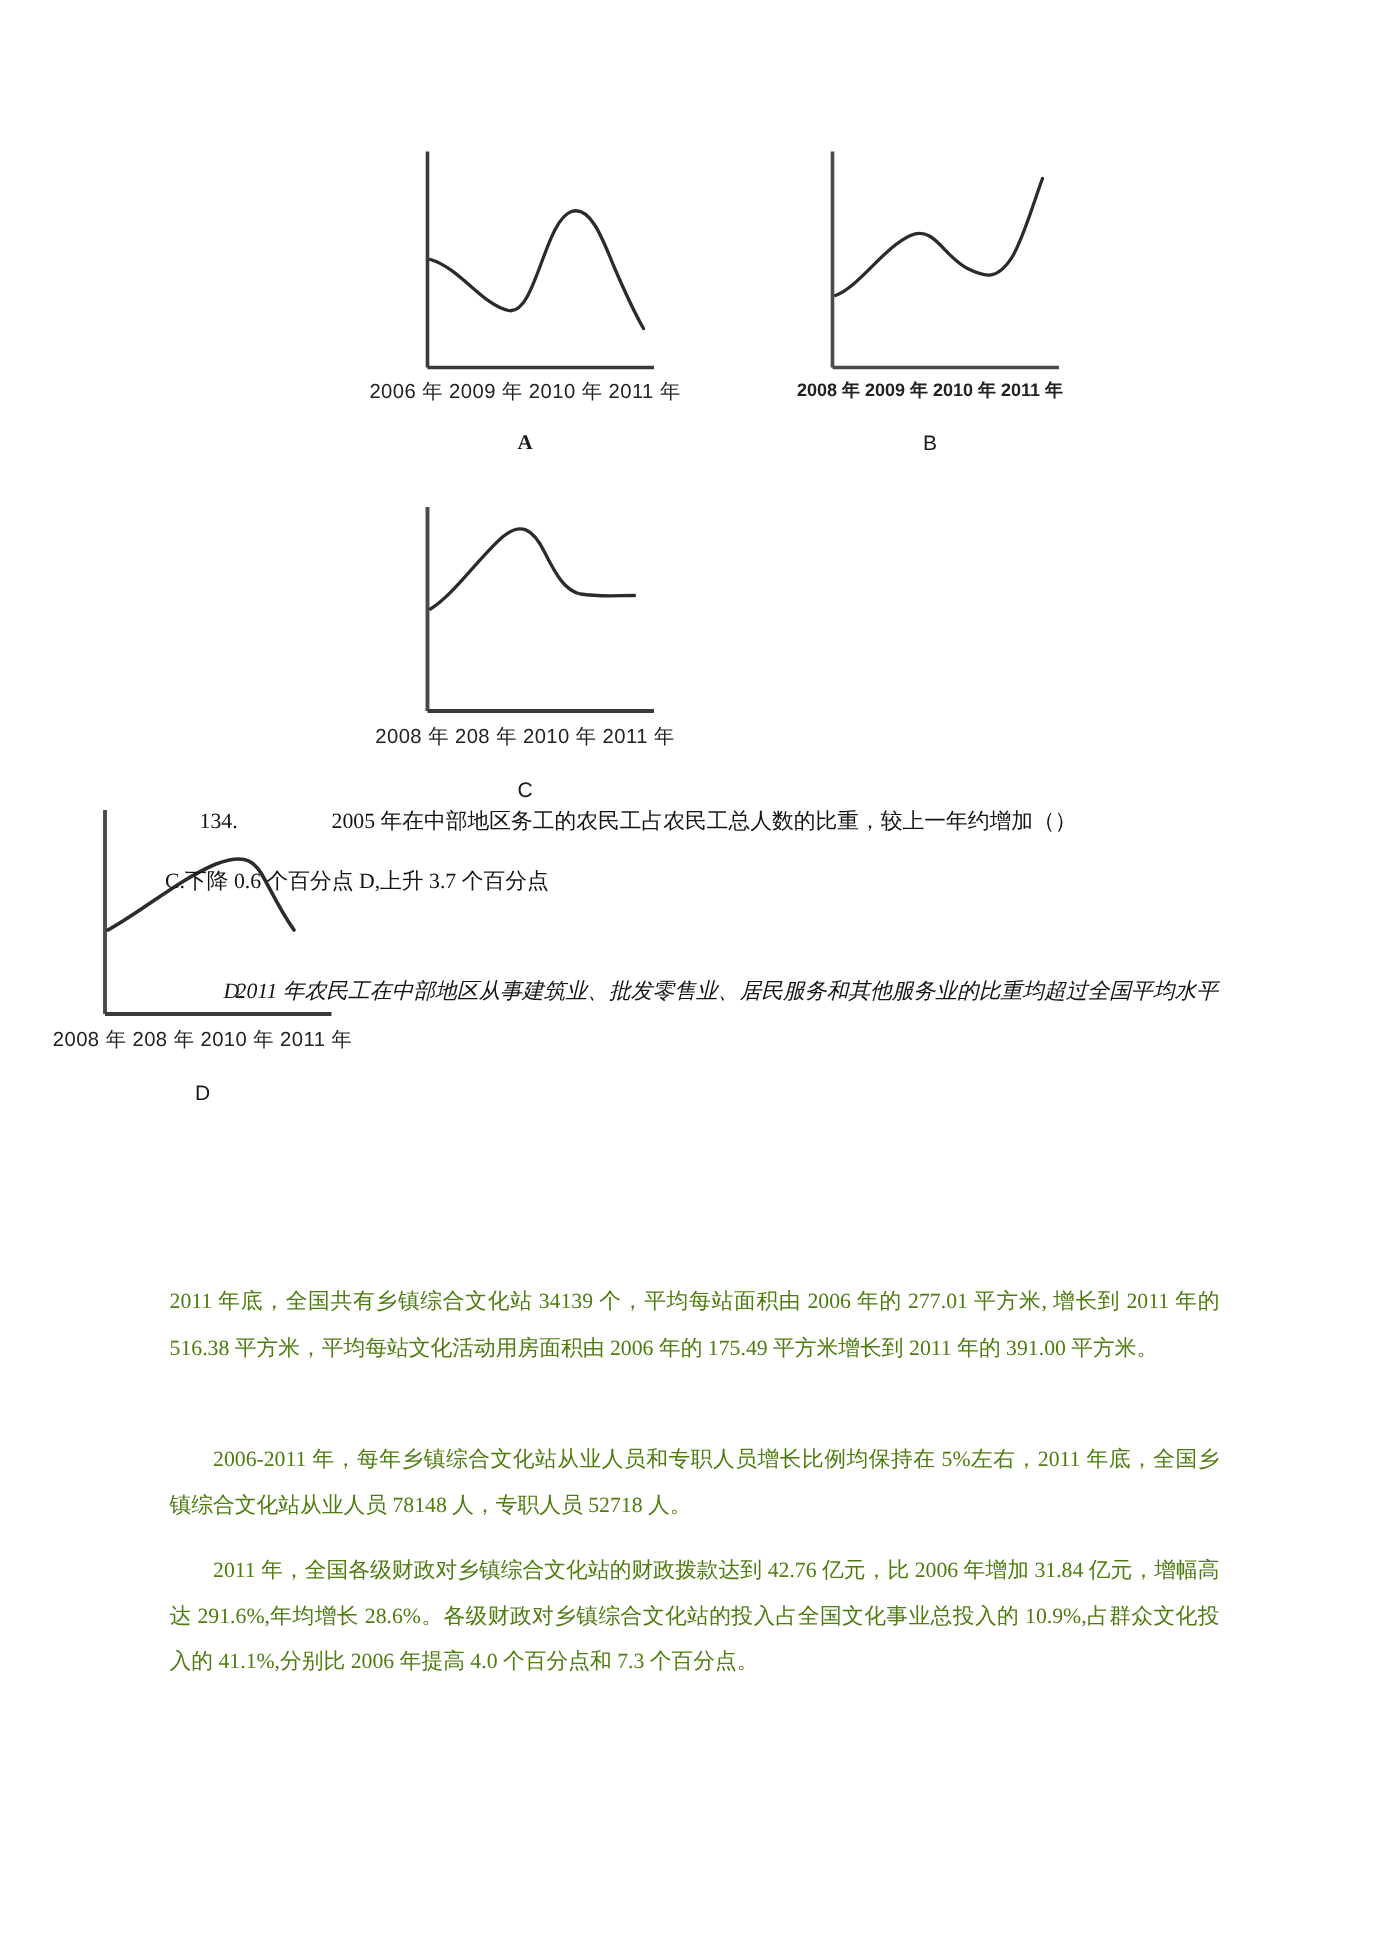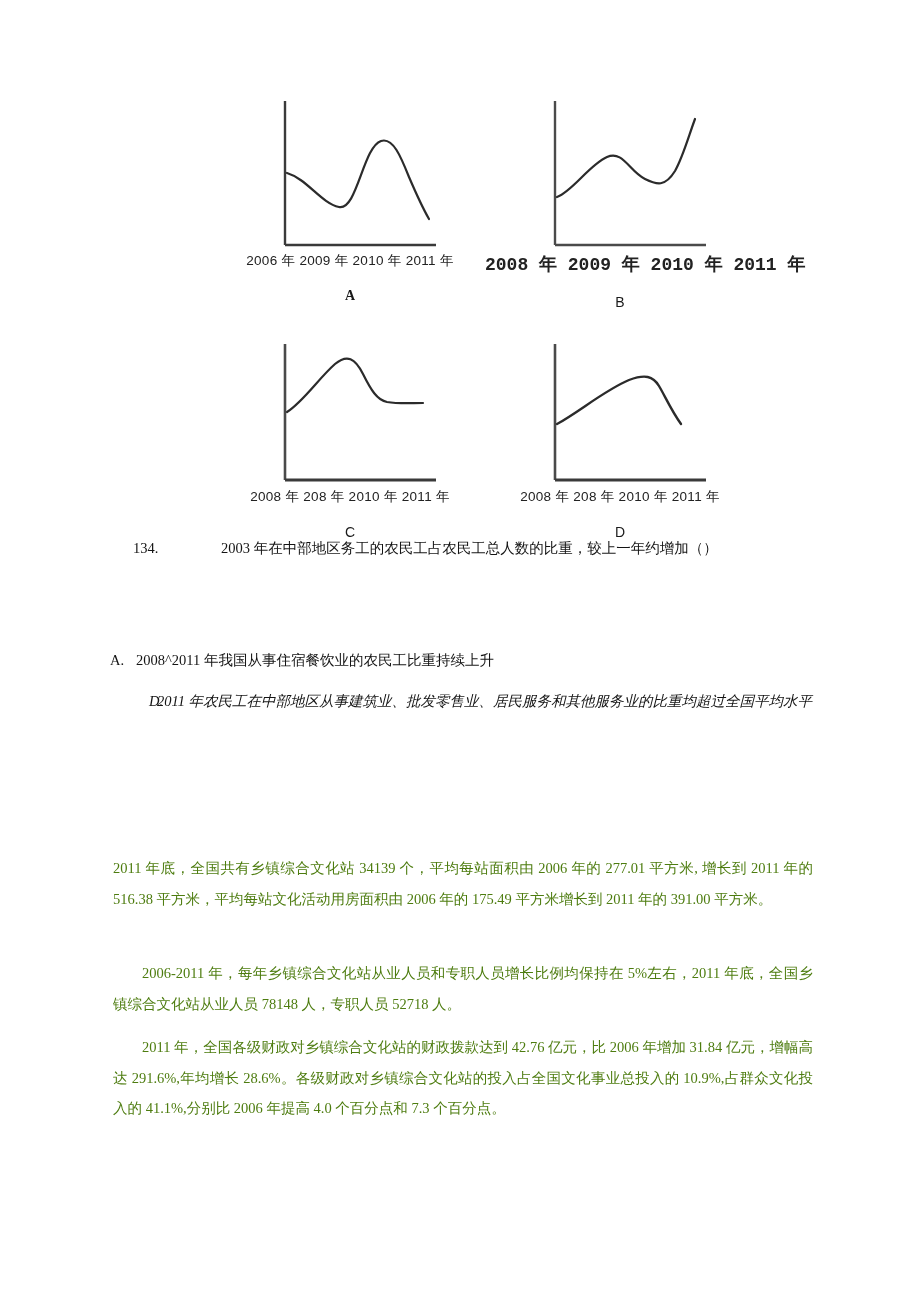--- a/index.html
+++ b/index.html
@@ -51,24 +51,24 @@
   .axis-label {
     text-align: center;
     font-size: 13.5px;
     letter-spacing: 0.3px;
     color: #222;
     margin-top: 2px;
     white-space: nowrap;
     font-family: "Liberation Sans", "DejaVu Sans", sans-serif;
   }
   .axis-label.serifish {
-    font-family: Liberation Mono, monospace;
+    font-family: Liberation Sans, sans-serif;
     font-weight: bold;
     letter-spacing: 0px;
-    font-size: 18px;
+    font-size: 12px;
   }
   .chart-letter {
     text-align: center;
     font-size: 14px;
     color: #1a1a1a;
     margin-top: 18px;
     font-family: "Liberation Sans", "DejaVu Sans", sans-serif;
   }
   .chart-letter.bold-a {
     font-weight: bold;
@@ -145,21 +145,21 @@
           <line x1="22" y1="6" x2="22" y2="150" stroke="#4a4a4a" stroke-width="2.4"></line>
           <line x1="22" y1="150" x2="173" y2="150" stroke="#4a4a4a" stroke-width="2.4"></line>
           <path d="M24,102 C40,96 56,70 74,62 C90,55 96,76 112,84 C124,90 132,92 142,76 C150,62 156,40 162,24" fill="none" stroke="#2b2b2b" stroke-width="2.2" stroke-linecap="round"></path>
         </svg>
         <div class="axis-label serifish">2008 年 2009 年 2010 年 2011 年</div>
         <div class="chart-letter">B</div>
       </div>
 
     </div>
 
-    <div class="chart-row" style="margin-top:28px;">
+    <div class="chart-row" style="margin-top:28px;flex-direction:column;">
 
       <div class="chart-cell col-c">
         <svg class="chart-svg" width="175" height="148" viewBox="0 0 175 148">
           <line x1="22" y1="6" x2="22" y2="142" stroke="#4a4a4a" stroke-width="2.6"></line>
           <line x1="22" y1="142" x2="173" y2="142" stroke="#3a3a3a" stroke-width="2.8"></line>
           <path d="M24,74 C40,64 56,40 72,26 C84,16 92,20 100,36 C108,52 114,62 124,64 C136,66 148,65 160,65" fill="none" stroke="#2b2b2b" stroke-width="2.2" stroke-linecap="round"></path>
         </svg>
         <div class="axis-label">2008 年 208 年 2010 年 2011 年</div>
         <div class="chart-letter">C</div>
       </div>
@@ -172,28 +172,28 @@
         </svg>
         <div class="axis-label">2008 年 208 年 2010 年 2011 年</div>
         <div class="chart-letter">D</div>
       </div>
 
     </div>
   </div>
 
   <div class="q-block" style="top:538px;">
     <p class="q-line q-head">
-      <span class="q-num">134.</span><span>2003 年在中部地区务工的农民工占农民工总人数的比重，较上一年约增加（）</span>
+      <span class="q-num">134.</span><span>2005 年在中部地区务工的农民工占农民工总人数的比重，较上一年约增加（）</span>
+    </p>
+    <p class="q-line q-opt-hang">
+      <span>C.下降 0.6 个百分点 D,上升 3.7 个百分点</span>
     </p>
   </div>
 
   <div class="q-block" style="top:650px;">
-    <p class="q-line q-opt-hang">
-      <span class="q-opt-letter">A.</span><span>2008^2011 年我国从事住宿餐饮业的农民工比重持续上升</span>
-    </p>
     <p class="q-line" style="padding-left:0; margin-left:113px; text-indent:18px; width:700px; line-height:1.62;font-style:italic;">
       <span class="q-opt-letter">D.</span><span>2011 年农民工在中部地区从事建筑业、批发零售业、居民服务和其他服务业的比重均超过全国平均水平</span>
     </p>
   </div>
 
   <div class="para" style="top:853px;">2011 年底，全国共有乡镇综合文化站 34139 个，平均每站面积由 2006 年的 277.01 平方米, 增长到 2011 年的 516.38 平方米，平均每站文化活动用房面积由 2006 年的 175.49 平方米增长到 2011 年的 391.00 平方米。</div>
 
   <div class="para indent" style="top:958px;font-family:Liberation Serif, serif;">2006-2011 年，每年乡镇综合文化站从业人员和专职人员增长比例均保持在 5%左右，2011 年底，全国乡镇综合文化站从业人员 78148 人，专职人员 52718 人。</div>
 
   <div class="para indent" style="top:1032px;">2011 年，全国各级财政对乡镇综合文化站的财政拨款达到 42.76 亿元，比 2006 年增加 31.84 亿元，增幅高达 291.6%,年均增长 28.6%。各级财政对乡镇综合文化站的投入占全国文化事业总投入的 10.9%,占群众文化投入的 41.1%,分别比 2006 年提高 4.0 个百分点和 7.3 个百分点。</div>

